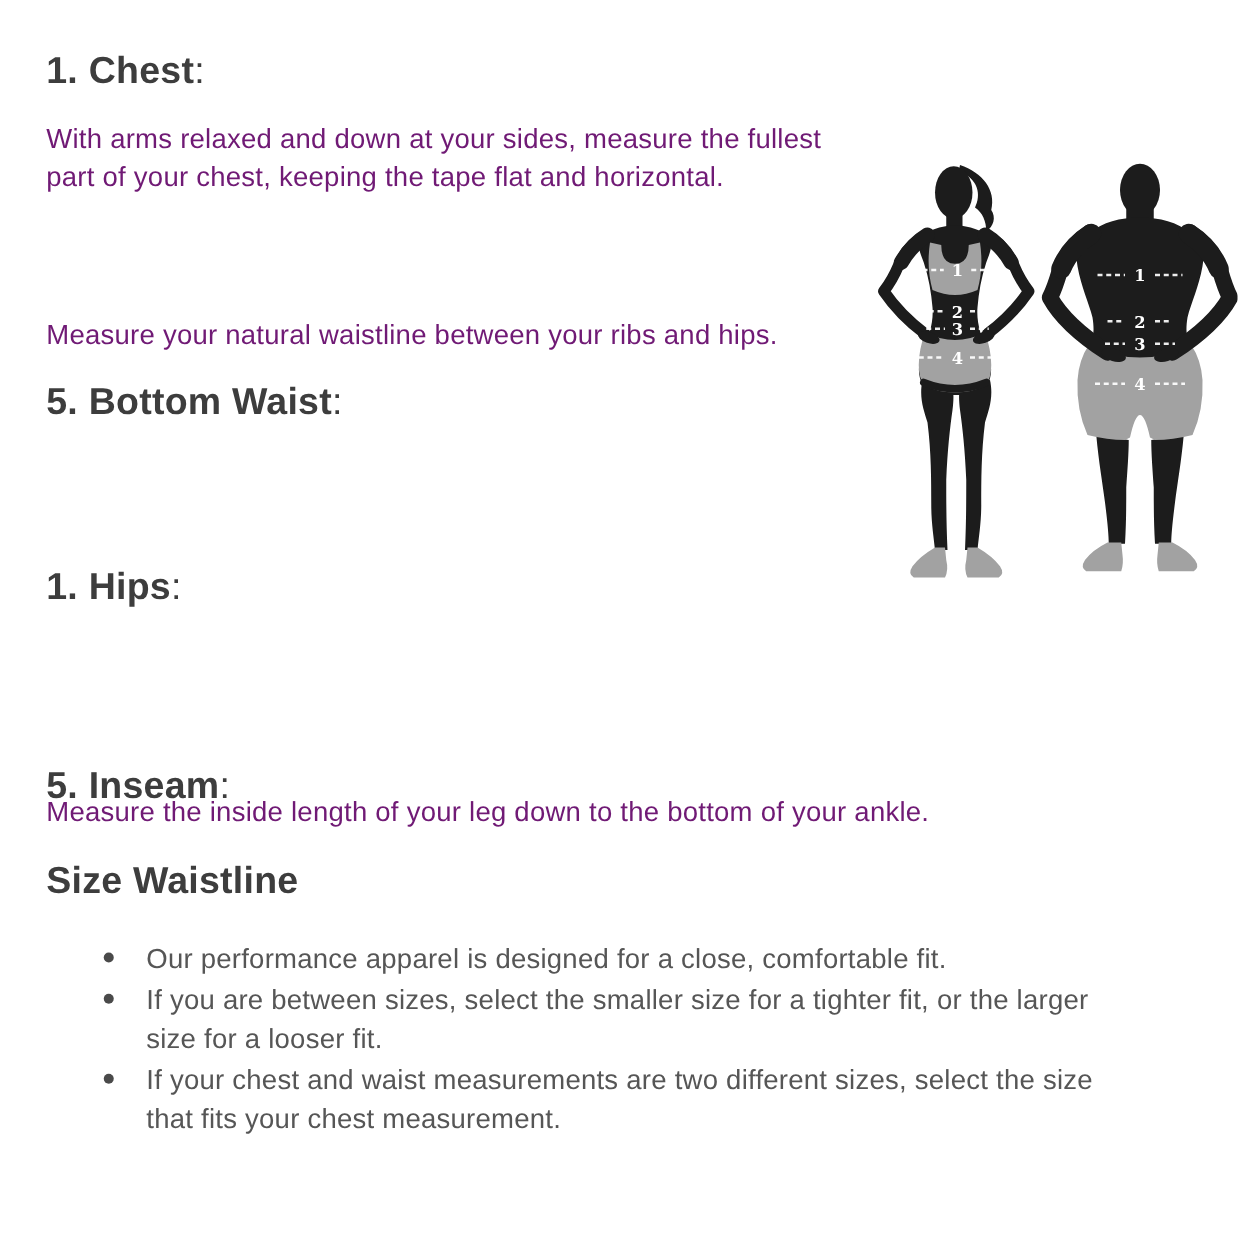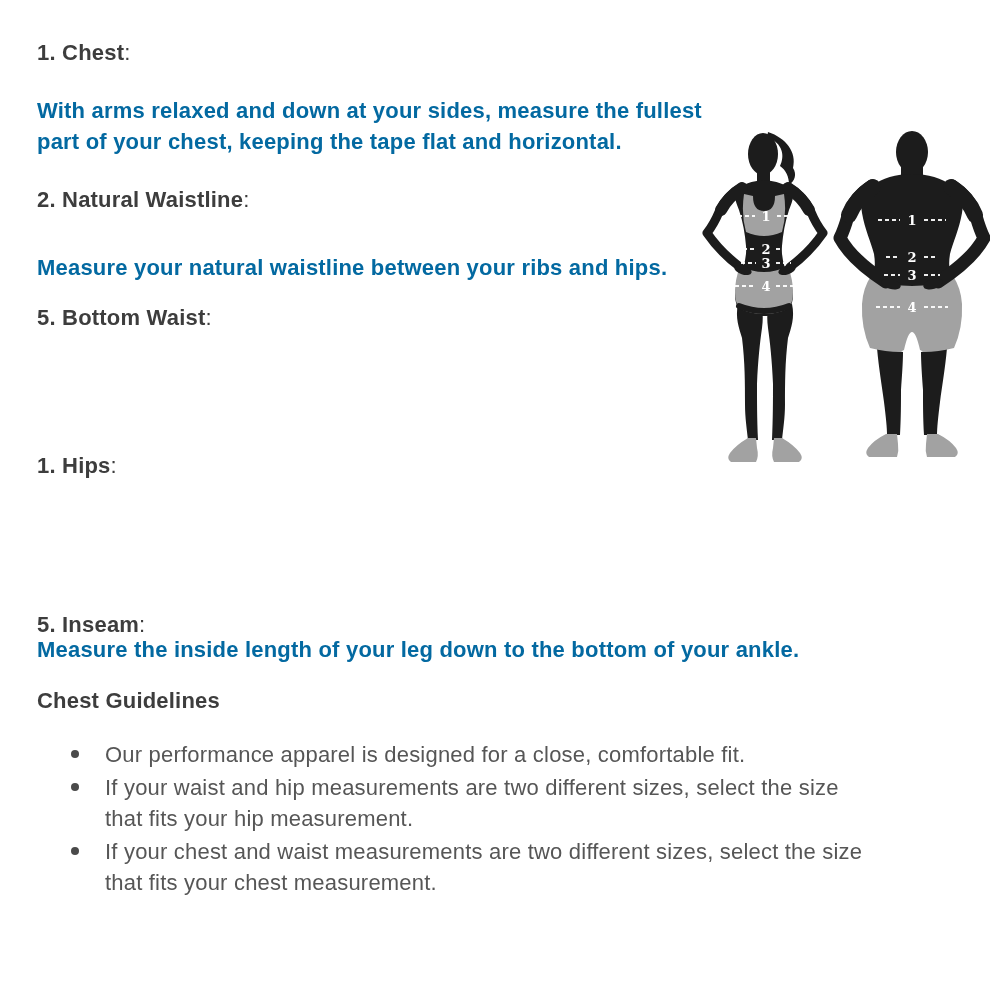--- a/index.html
+++ b/index.html
@@ -6,39 +6,39 @@
   .page{
     position:relative;
     width:1000px;height:1000px;
     background:#ffffff;
     font-family:"Liberation Sans", sans-serif;
     overflow:hidden;
   }
   .abs{position:absolute;left:37px;}
   .h{
     margin:0;
-    font-size:22px;
+    font-size:30px;
     font-weight:700;
     color:#3d3d3d;
     letter-spacing:.2px;
     line-height:1.15;
     text-align:center;
   }
   .h .hc{font-weight:400;}
   .body{
     margin:0;
     font-size:22px;
-    font-weight:700;
-    color:#0369a1;
+    font-weight:400;
+    color:#701a75;
     line-height:31px;
     letter-spacing:.2px;
     white-space:pre-line;
   }
   ul.guidelines{
-    margin:0;padding:0;list-style:none;
+    margin:12px;padding:0;list-style:none;
     width:930px;
   }
   ul.guidelines li{
     position:relative;
     padding-left:68px;
     margin-bottom:2px;
     font-size:22px;
     color:#565656;
     line-height:31px;
     letter-spacing:.2px;
@@ -71,36 +71,35 @@
 </style>
 </head>
 <body>
 
 <div class="page">
 
   <h2 class="h abs" style="top:40px"><span>1. Chest</span><span class="hc">:</span></h2>
   <p class="body abs" style="top:95px">With arms relaxed and down at your sides, measure the fullest
 part of your chest, keeping the tape flat and horizontal.</p>
 
-  <h2 class="h abs" style="top:187px"><span>2. Natural Waistline</span><span class="hc">:</span></h2>
   <p class="body abs" style="top:252px">Measure your natural waistline between your ribs and hips.</p>
 
   <h2 class="h abs" style="top:305px"><span>5. Bottom Waist</span><span class="hc">:</span></h2>
 
   <h2 class="h abs" style="top:453px"><span>1. Hips</span><span class="hc">:</span></h2>
 
   <h2 class="h abs" style="top:612px"><span>5. Inseam</span><span class="hc">:</span></h2>
   <p class="body abs" style="top:634px">Measure the inside length of your leg down to the bottom of your ankle.</p>
 
-  <h2 class="h abs" style="top:688px">Chest Guidelines</h2>
+  <h2 class="h abs" style="top:688px">Size Waistline</h2>
 
   <ul class="guidelines abs" style="top:739px">
     <li><span class="dot"></span><span>Our performance apparel is designed for a close, comfortable fit.</span></li>
-    <li><span class="dot"></span><span>If your waist and hip measurements are two different sizes, select the size
-that fits your hip measurement.</span></li>
+    <li><span class="dot"></span><span>If you are between sizes, select the smaller size for a tighter fit, or the larger
+size for a looser fit.</span></li>
     <li><span class="dot"></span><span>If your chest and waist measurements are two different sizes, select the size
 that fits your chest measurement.</span></li>
   </ul>
 
   <div class="figures">
     <svg viewBox="0 0 300 350" xmlns="http://www.w3.org/2000/svg">
 
       <g>
 
         <path class="ink" d="M78,14 C 96,20 107,34 103,50 C 107,56 105,63 99,67 C 99,59 96,52 90,48 C 95,38 93,25 77,19 Z"></path>

